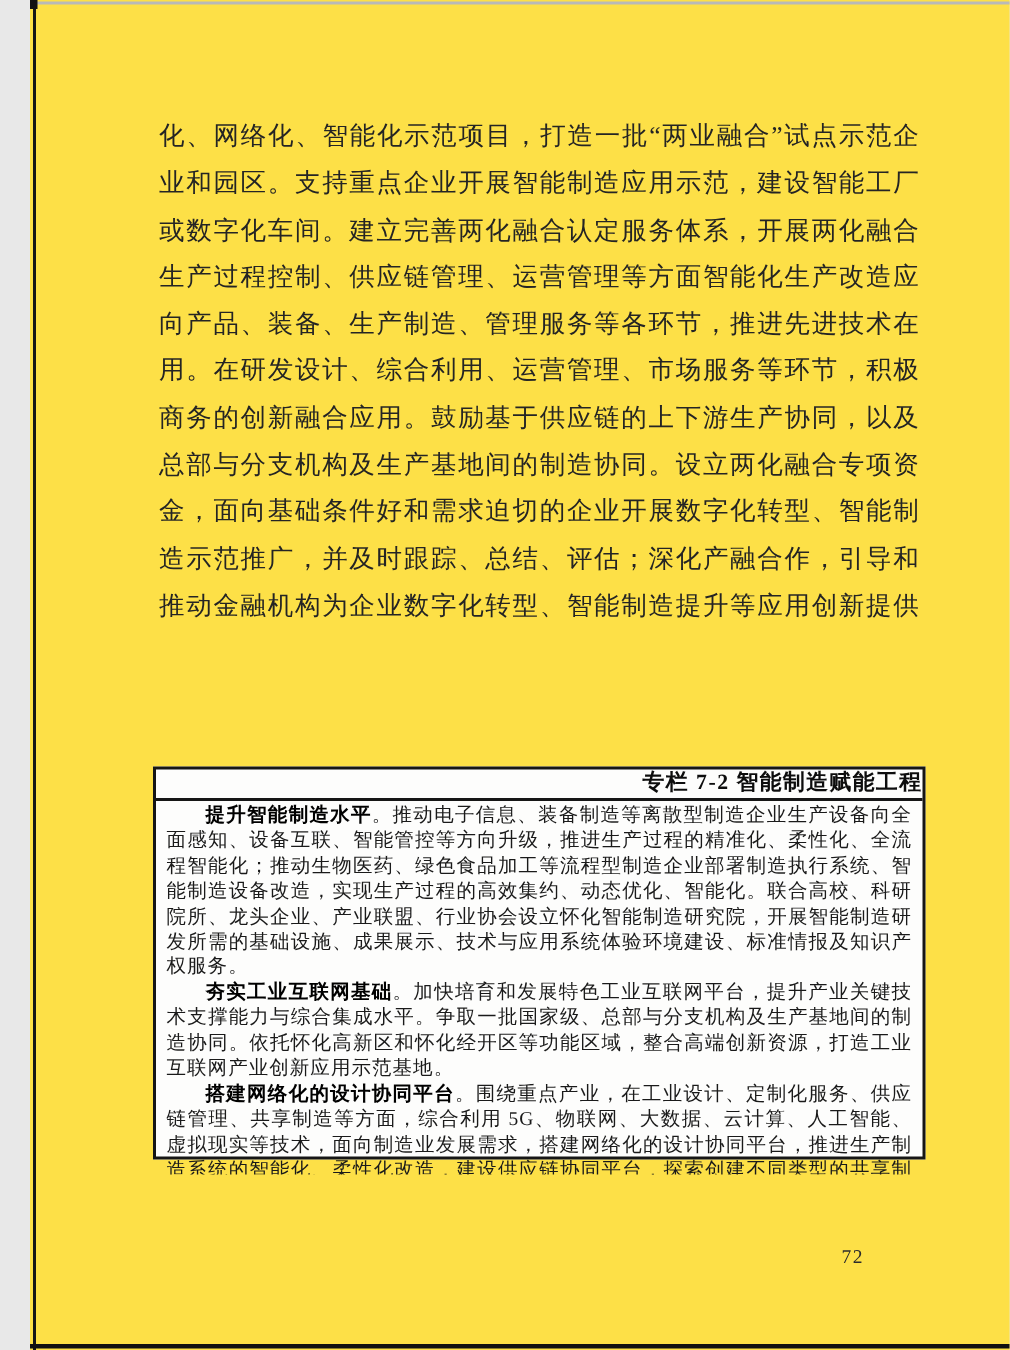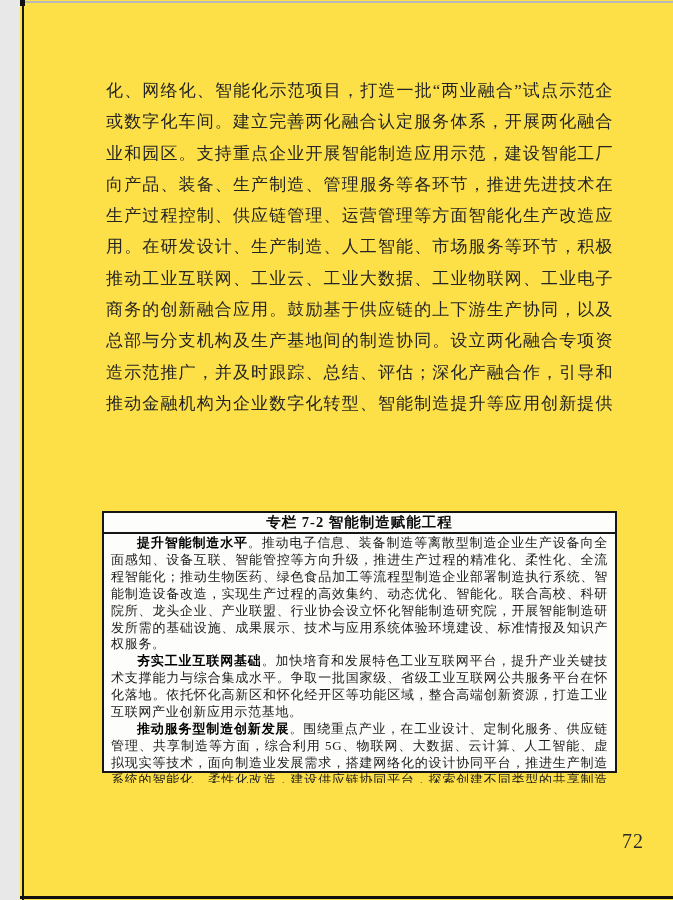--- a/index.html
+++ b/index.html
@@ -67,21 +67,21 @@
     width: 515px;
     height: 262px;
     border: 2px solid #161616;
     box-sizing: border-box;
     background: #fdfdfc;
   }
   .box-title {
     height: 19px;
     line-height: 19px;
     border-bottom: 2px solid #161616;
-    text-align: center;
+    text-align: right;
     font-weight: bold;
     font-size: 14.5px;
     letter-spacing: 1px;
     color: #0d0d0d;
   }
   .box-body {
     padding: 1px 7px 12px 7px;
     font-size: 13px;
     line-height: 16.9px;
     letter-spacing: 0.7px;
@@ -94,56 +94,56 @@
     margin: 0;
     text-indent: 2em;
   }
   .bpara b {
     font-weight: bold;
     color: #000;
   }
   
   .page-number {
     position: absolute;
-    left: 602px;
+    left: 541px;
     top: 830px;
-    font-size: 20px;
+    font-size: 13px;
     letter-spacing: 1px;
     color: #2c2c2c;
   }
 </style>
 </head>
 <body>
 
 <div class="page">
 
   <div class="edge-left"></div>
   <div class="edge-right"></div>
   <div class="edge-top"></div>
   <div class="edge-top-corner"></div>
   <div class="edge-bottom"></div>
 
   <div class="body-text">
     <div class="bline">化、网络化、智能化示范项目，打造一批“两业融合”试点示范企</div>
+    <div class="bline">业和园区。支持重点企业开展智能制造应用示范，建设智能工厂</div>
     <div class="bline">或数字化车间。建立完善两化融合认定服务体系，开展两化融合</div>
-    <div class="bline">业和园区。支持重点企业开展智能制造应用示范，建设智能工厂</div>
+    <div class="bline">生产过程控制、供应链管理、运营管理等方面智能化生产改造应</div>
     <div class="bline">向产品、装备、生产制造、管理服务等各环节，推进先进技术在</div>
-    <div class="bline">生产过程控制、供应链管理、运营管理等方面智能化生产改造应</div>
-    <div class="bline">用。在研发设计、生产制造、人工智能、市场服务等环节，积极</div>
-    <div class="bline">推动工业互联网、工业云、工业大数据、工业物联网、工业电子</div>
+    <div class="bline">用。在研发设计、综合利用、运营管理、市场服务等环节，积极</div>
     <div class="bline">商务的创新融合应用。鼓励基于供应链的上下游生产协同，以及</div>
     <div class="bline">总部与分支机构及生产基地间的制造协同。设立两化融合专项资</div>
+    <div class="bline">金，面向基础条件好和需求迫切的企业开展数字化转型、智能制</div>
     <div class="bline">造示范推广，并及时跟踪、总结、评估；深化产融合作，引导和</div>
     <div class="bline">推动金融机构为企业数字化转型、智能制造提升等应用创新提供</div>
   </div>
 
   <div class="column-box">
     <div class="box-title">专栏 7-2  智能制造赋能工程</div>
     <div class="box-body">
       <p class="bpara"><b>提升智能制造水平</b><span>。推动电子信息、装备制造等离散型制造企业生产设备向全面感知、设备互联、智能管控等方向升级，推进生产过程的精准化、柔性化、全流程智能化；推动生物医药、绿色食品加工等流程型制造企业部署制造执行系统、智能制造设备改造，实现生产过程的高效集约、动态优化、智能化。联合高校、科研院所、龙头企业、产业联盟、行业协会设立怀化智能制造研究院，开展智能制造研发所需的基础设施、成果展示、技术与应用系统体验环境建设、标准情报及知识产权服务。</span></p>
-      <p class="bpara"><b>夯实工业互联网基础</b><span>。加快培育和发展特色工业互联网平台，提升产业关键技术支撑能力与综合集成水平。争取一批国家级、省级工业互联网公共服务平台在怀化落地。依托怀化高新区和怀化经开区等功能区域，整合高端创新资源，打造工业互联网产业创新应用示范基地。</span></p>
-      <p class="bpara"><b>推动服务型制造创新发展</b><span>。围绕重点产业，在工业设计、定制化服务、供应链管理、共享制造等方面，综合利用 5G、物联网、大数据、云计算、人工智能、虚拟现实等技术，面向制造业发展需求，搭建网络化的设计协同平台，推进生产制造系统的智能化、柔性化改造，建设供应链协同平台，探索创建不同类型的共享制造工厂、共</span></p>
+      <p class="bpara"><b>夯实工业互联网基础</b><span>。加快培育和发展特色工业互联网平台，提升产业关键技术支撑能力与综合集成水平。争取一批国家级、总部与分支机构及生产基地间的制造协同。依托怀化高新区和怀化经开区等功能区域，整合高端创新资源，打造工业互联网产业创新应用示范基地。</span></p>
+      <p class="bpara"><b>搭建网络化的设计协同平台</b><span>。围绕重点产业，在工业设计、定制化服务、供应链管理、共享制造等方面，综合利用 5G、物联网、大数据、云计算、人工智能、虚拟现实等技术，面向制造业发展需求，搭建网络化的设计协同平台，推进生产制造系统的智能化、柔性化改造，建设供应链协同平台，探索创建不同类型的共享制造工厂、共</span></p>
     </div>
   </div>
 
   <div class="page-number">72</div>
 
 </div>
 
 </body></html>

